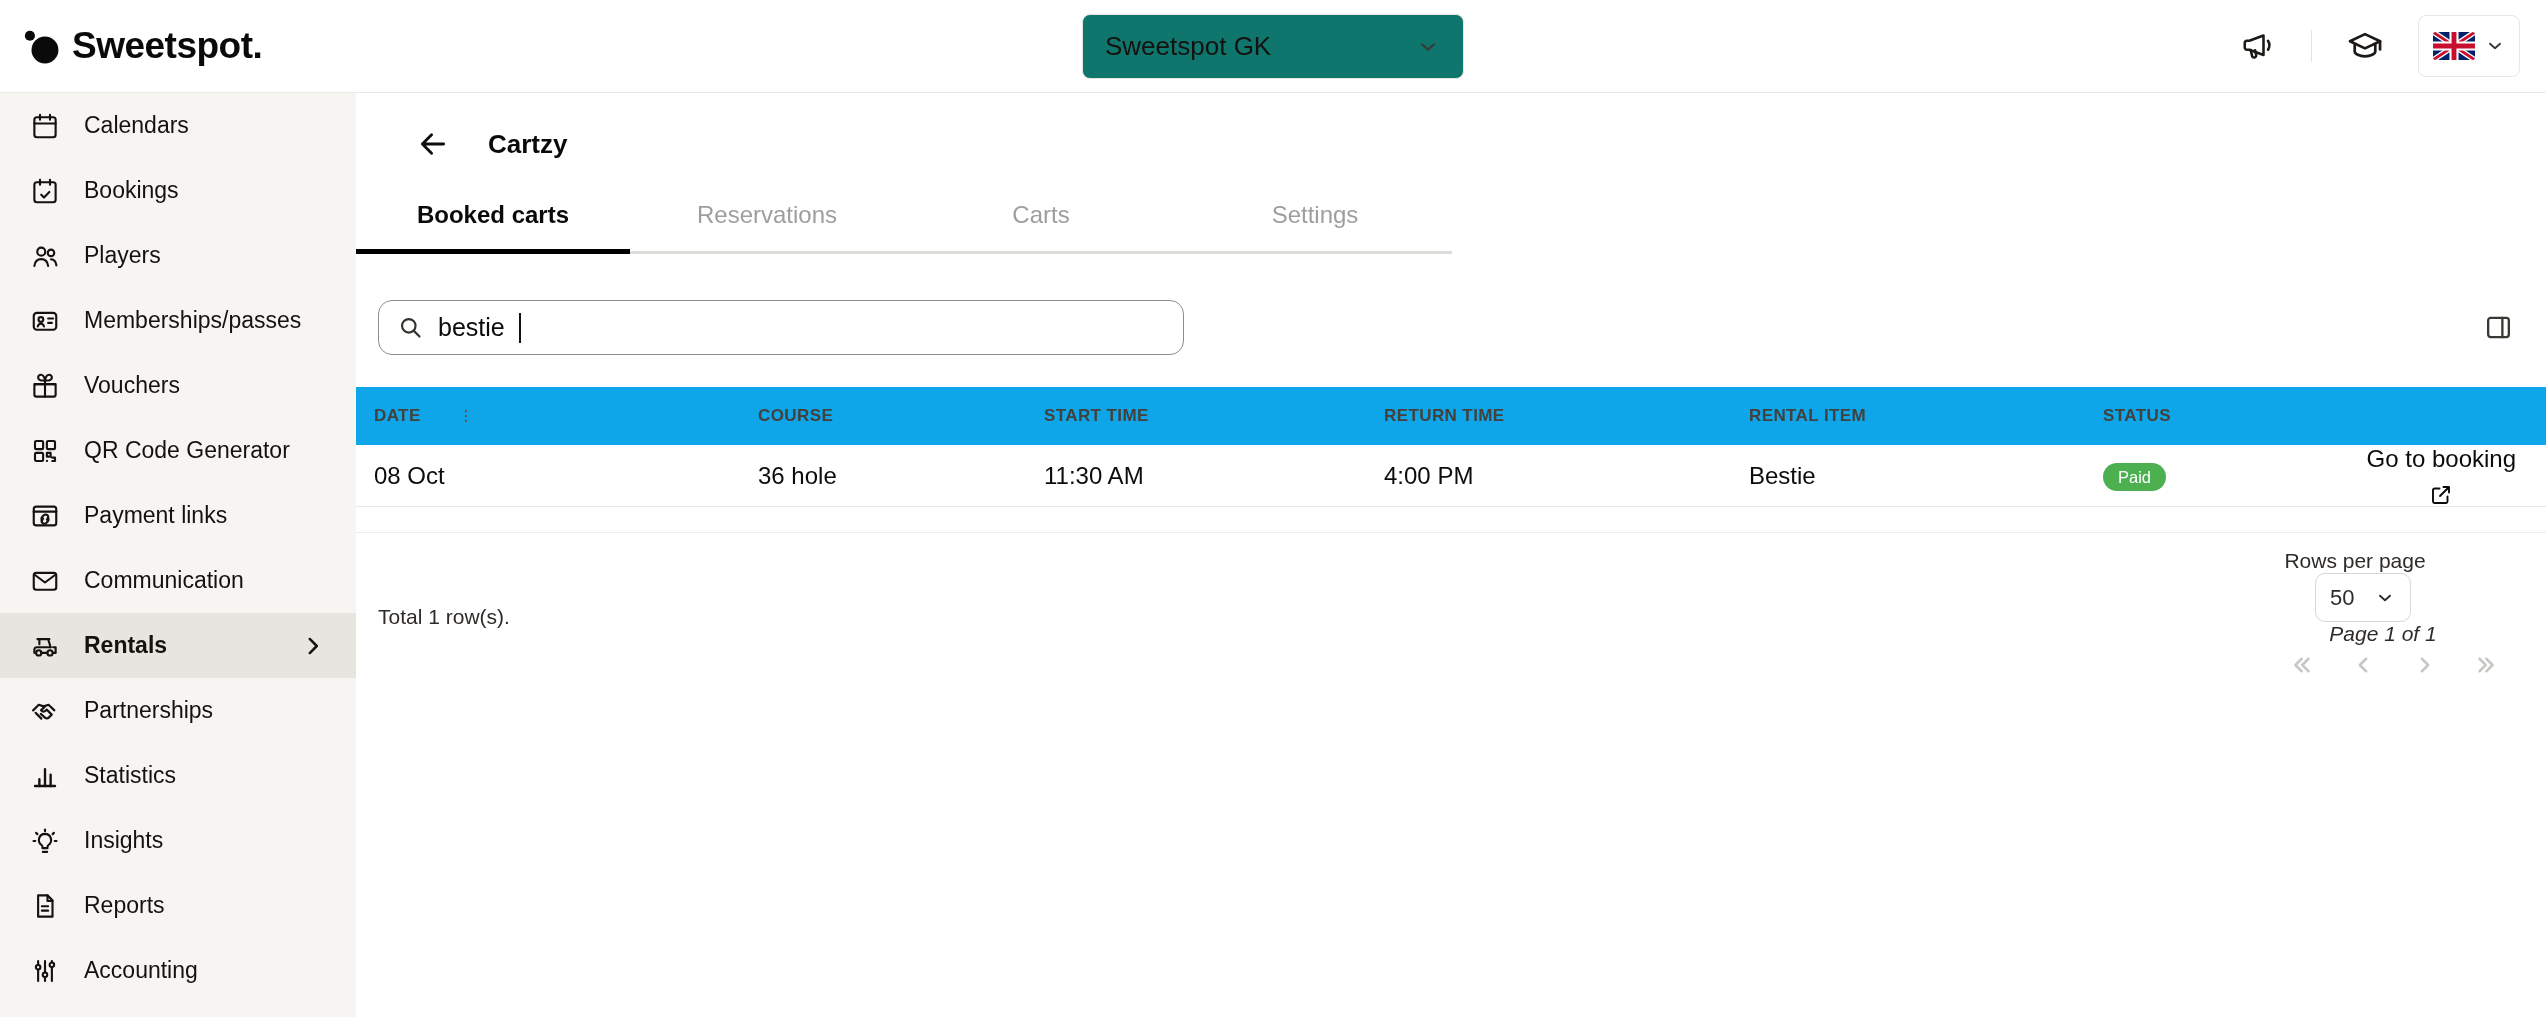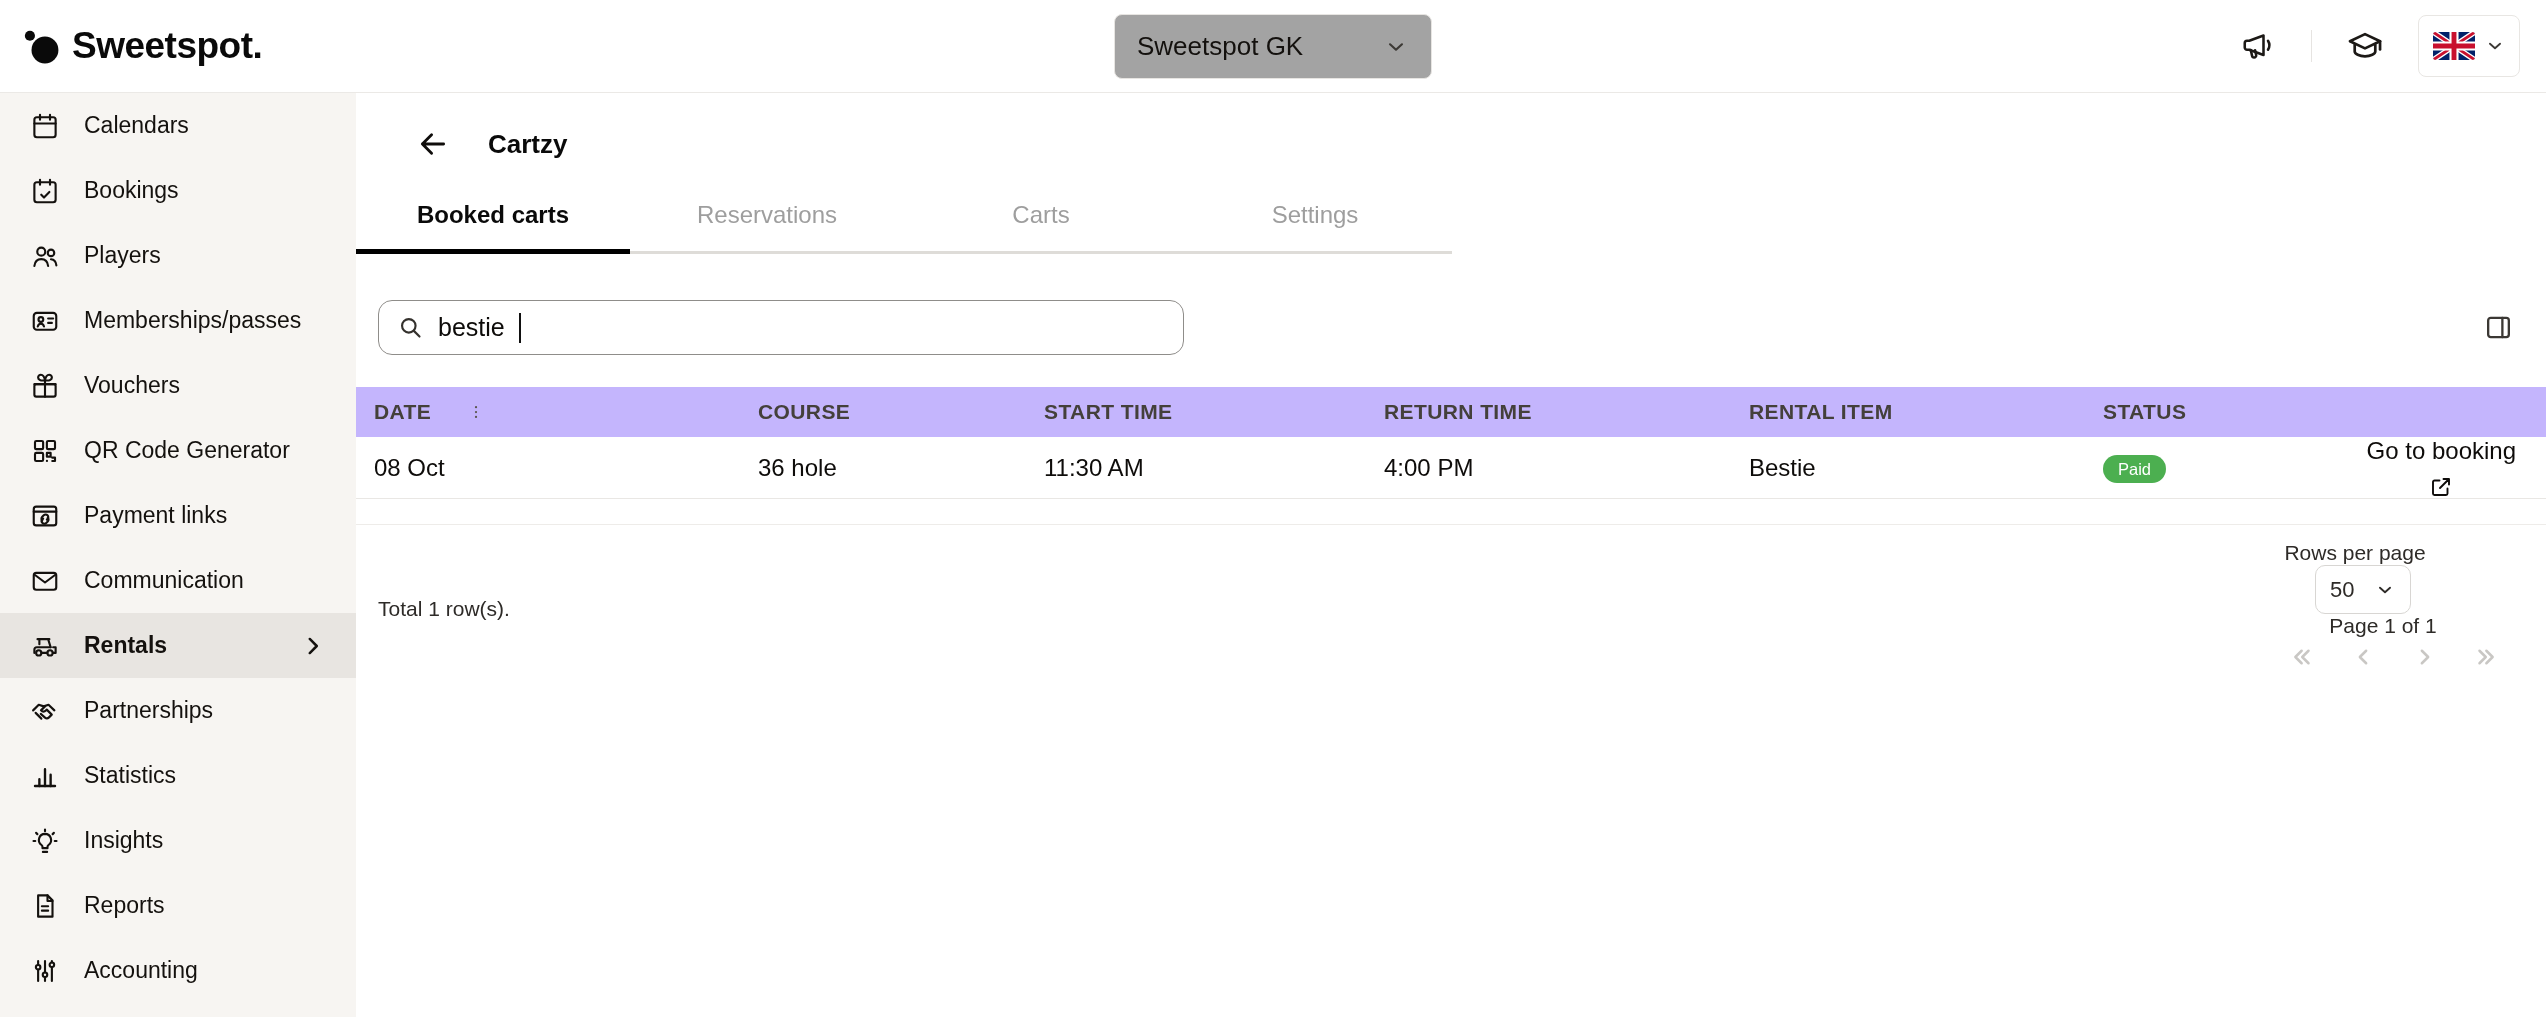--- a/index.html
+++ b/index.html
@@ -20,24 +20,24 @@
     display: flex;
     align-items: center;
     position: relative;
   }
   .app-logo { display: flex; align-items: center; gap: 12px; padding-left: 22px; }
   .app-logo .mark { width: 38px; height: 38px; }
   .app-logo .wordmark { font-size: 37px; font-weight: 800; letter-spacing: -0.5px; color: #0a0a0a; }
 
   .org-select {
     position: absolute; left: 50%; top: 14px; transform: translateX(-50%);
-    width: 318px; height: 65px;
+    width: 382px; height: 65px;
     border: 1px solid #e7e5e2; border-radius: 8px;
     display: flex; align-items: center; justify-content: space-between;
-    padding: 0 22px; font-size: 26px; color: #14110e; background: #a3a3a3; cursor: pointer;
+    padding: 0 22px; font-size: 26px; color: #14110e; background: #0f766e; cursor: pointer;
   }
   .org-select .chev { width: 26px; height: 26px; color: #3c3935; }
 
   .topbar-actions { position: absolute; right: 26px; display: flex; align-items: center; gap: 34px; }
   .icon-btn { color: #1c1916; cursor: pointer; }
   .vdivider { width: 1px; height: 32px; background: #e6e4e1; }
   .flag-btn {
     width: 102px; height: 62px;
     border: 1px solid #e8e6e3; border-radius: 8px;
     display: flex; align-items: center; justify-content: center; gap: 9px;
@@ -97,22 +97,22 @@
 
   
   .table { margin-top: 32px; }
   .thead, .trow {
     display: grid;
     grid-template-columns: 384px 286px 340px 365px 354px 200px 1fr;
     align-items: center;
     padding-left: 18px;
   }
   .thead {
-    height: 50px; background: #c4b5fd;
-    font-size: 21px; font-weight: 700; letter-spacing: 0.4px; color: #44403b;
+    height: 58px; background: #0ea5e9;
+    font-size: 17px; font-weight: 700; letter-spacing: 0.4px; color: #44403b;
   }
   .th-first { display: flex; align-items: center; gap: 36px; }
   .dots-icon { width: 18px; height: 22px; color: #5a564f; cursor: pointer; }
   .trow { height: 62px; border-bottom: 1px solid #e9e7e4; font-size: 24px; color: #0e0c0a; }
   .badge {
     display: inline-block; font-size: 16.5px; font-weight: 400;
     color: #fff; padding: 6px 15px; border-radius: 999px; line-height: 1;
   }
   .action-cell { display: flex; justify-content: flex-end; align-items: center; gap: 10px; padding-right: 30px; }
   .action-link { display: flex; align-items: center; gap: 10px; cursor: pointer; color: #0e0c0a; flex-direction: column; }
@@ -127,21 +127,21 @@
   }
   .tfoot-right { margin-left: auto; display: flex; align-items: center; flex-direction: column; }
   .rpp-label { margin-right: 16px; }
   .rpp-select {
     width: 96px; height: 49px;
     border: 1px solid #d8d6d3; border-radius: 10px;
     display: flex; align-items: center; justify-content: space-between;
     padding: 0 14px; font-size: 22px; cursor: pointer; background: #fff;
   }
   .rpp-select .chev { width: 22px; height: 22px; color: #2e2b28; }
-  .page-indicator { margin-left: 40px; }
+  .page-indicator { margin-left: 40px; font-style: italic; }
   .pager { margin-left: 62px; display: flex; align-items: center; gap: 24px; }
   .pbtn { width: 38px; height: 38px; display: flex; align-items: center; justify-content: center; color: #c9c7c4; cursor: default; }
   .pbtn svg { width: 30px; height: 30px; }
 </style>
 </head>
 <body>
 
 <header class="topbar">
   <div class="app-logo">
     <svg class="mark" viewBox="0 0 24 24">

